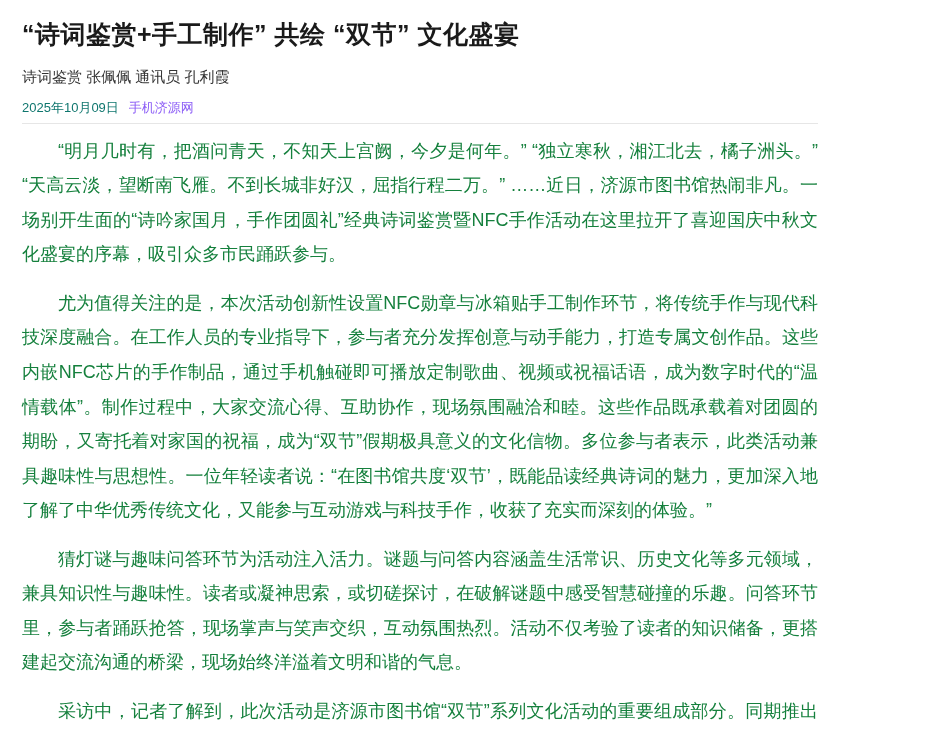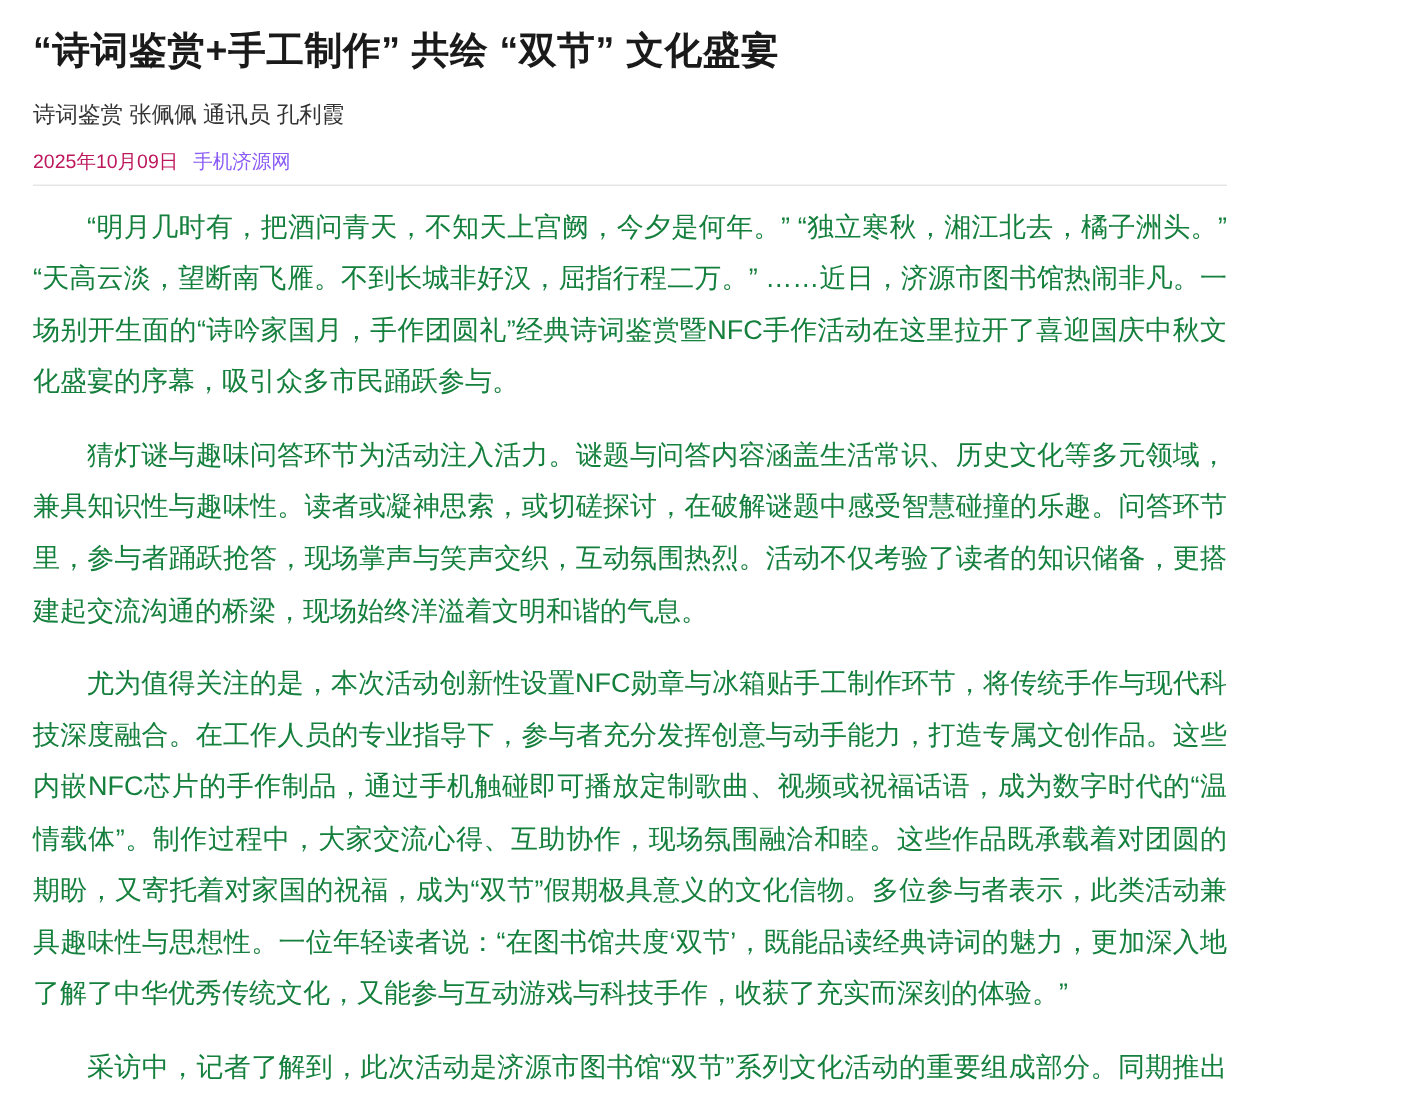--- a/index.html
+++ b/index.html
@@ -36,21 +36,21 @@
   }
   .meta-row {
     font-size: 13px;
     color: #8a8a8a;
     margin: 0 0 6px 0;
     display: flex;
     align-items: center;
     gap: 10px;
   }
   .meta-date {
-    color: #be185d;
+    color: #0f766e;
   }
   .meta-source {
     color: #8b5cf6;
   }
   .divider {
     height: 1px;
     background: #e6e6e6;
     margin: 6px 0 10px 0;
   }
   .article p {
@@ -74,18 +74,18 @@
 
   <div class="meta-row">
     <span class="meta-date">2025年10月09日</span>
     <span class="meta-source">手机济源网</span>
   </div>
 
   <div class="divider"></div>
 
   <div class="article">
     <p>“明月几时有，把酒问青天，不知天上宫阙，今夕是何年。” “独立寒秋，湘江北去，橘子洲头。” “天高云淡，望断南飞雁。不到长城非好汉，屈指行程二万。” ……近日，济源市图书馆热闹非凡。一场别开生面的“诗吟家国月，手作团圆礼”经典诗词鉴赏暨NFC手作活动在这里拉开了喜迎国庆中秋文化盛宴的序幕，吸引众多市民踊跃参与。</p>
+    <p>尤为值得关注的是，本次活动创新性设置NFC勋章与冰箱贴手工制作环节，将传统手作与现代科技深度融合。在工作人员的专业指导下，参与者充分发挥创意与动手能力，打造专属文创作品。这些内嵌NFC芯片的手作制品，通过手机触碰即可播放定制歌曲、视频或祝福话语，成为数字时代的“温情载体”。制作过程中，大家交流心得、互助协作，现场氛围融洽和睦。这些作品既承载着对团圆的期盼，又寄托着对家国的祝福，成为“双节”假期极具意义的文化信物。多位参与者表示，此类活动兼具趣味性与思想性。一位年轻读者说：“在图书馆共度‘双节’，既能品读经典诗词的魅力，更加深入地了解了中华优秀传统文化，又能参与互动游戏与科技手作，收获了充实而深刻的体验。”</p>
     <p>猜灯谜与趣味问答环节为活动注入活力。谜题与问答内容涵盖生活常识、历史文化等多元领域，兼具知识性与趣味性。读者或凝神思索，或切磋探讨，在破解谜题中感受智慧碰撞的乐趣。问答环节里，参与者踊跃抢答，现场掌声与笑声交织，互动氛围热烈。活动不仅考验了读者的知识储备，更搭建起交流沟通的桥梁，现场始终洋溢着文明和谐的气息。</p>
-    <p>尤为值得关注的是，本次活动创新性设置NFC勋章与冰箱贴手工制作环节，将传统手作与现代科技深度融合。在工作人员的专业指导下，参与者充分发挥创意与动手能力，打造专属文创作品。这些内嵌NFC芯片的手作制品，通过手机触碰即可播放定制歌曲、视频或祝福话语，成为数字时代的“温情载体”。制作过程中，大家交流心得、互助协作，现场氛围融洽和睦。这些作品既承载着对团圆的期盼，又寄托着对家国的祝福，成为“双节”假期极具意义的文化信物。多位参与者表示，此类活动兼具趣味性与思想性。一位年轻读者说：“在图书馆共度‘双节’，既能品读经典诗词的魅力，更加深入地了解了中华优秀传统文化，又能参与互动游戏与科技手作，收获了充实而深刻的体验。”</p>
     <p>采访中，记者了解到，此次活动是济源市图书馆“双节”系列文化活动的重要组成部分。同期推出的还有知识挑战赛、主题书展、摄影作品征集及书画展览等多元活动，为广大读者打造了兼具视觉冲击与心灵启迪的文化盛宴，以丰富的文化实践绘制出盛世华诞的生动图景。</p>
   </div>
 
 </div>
 
 </body></html>

